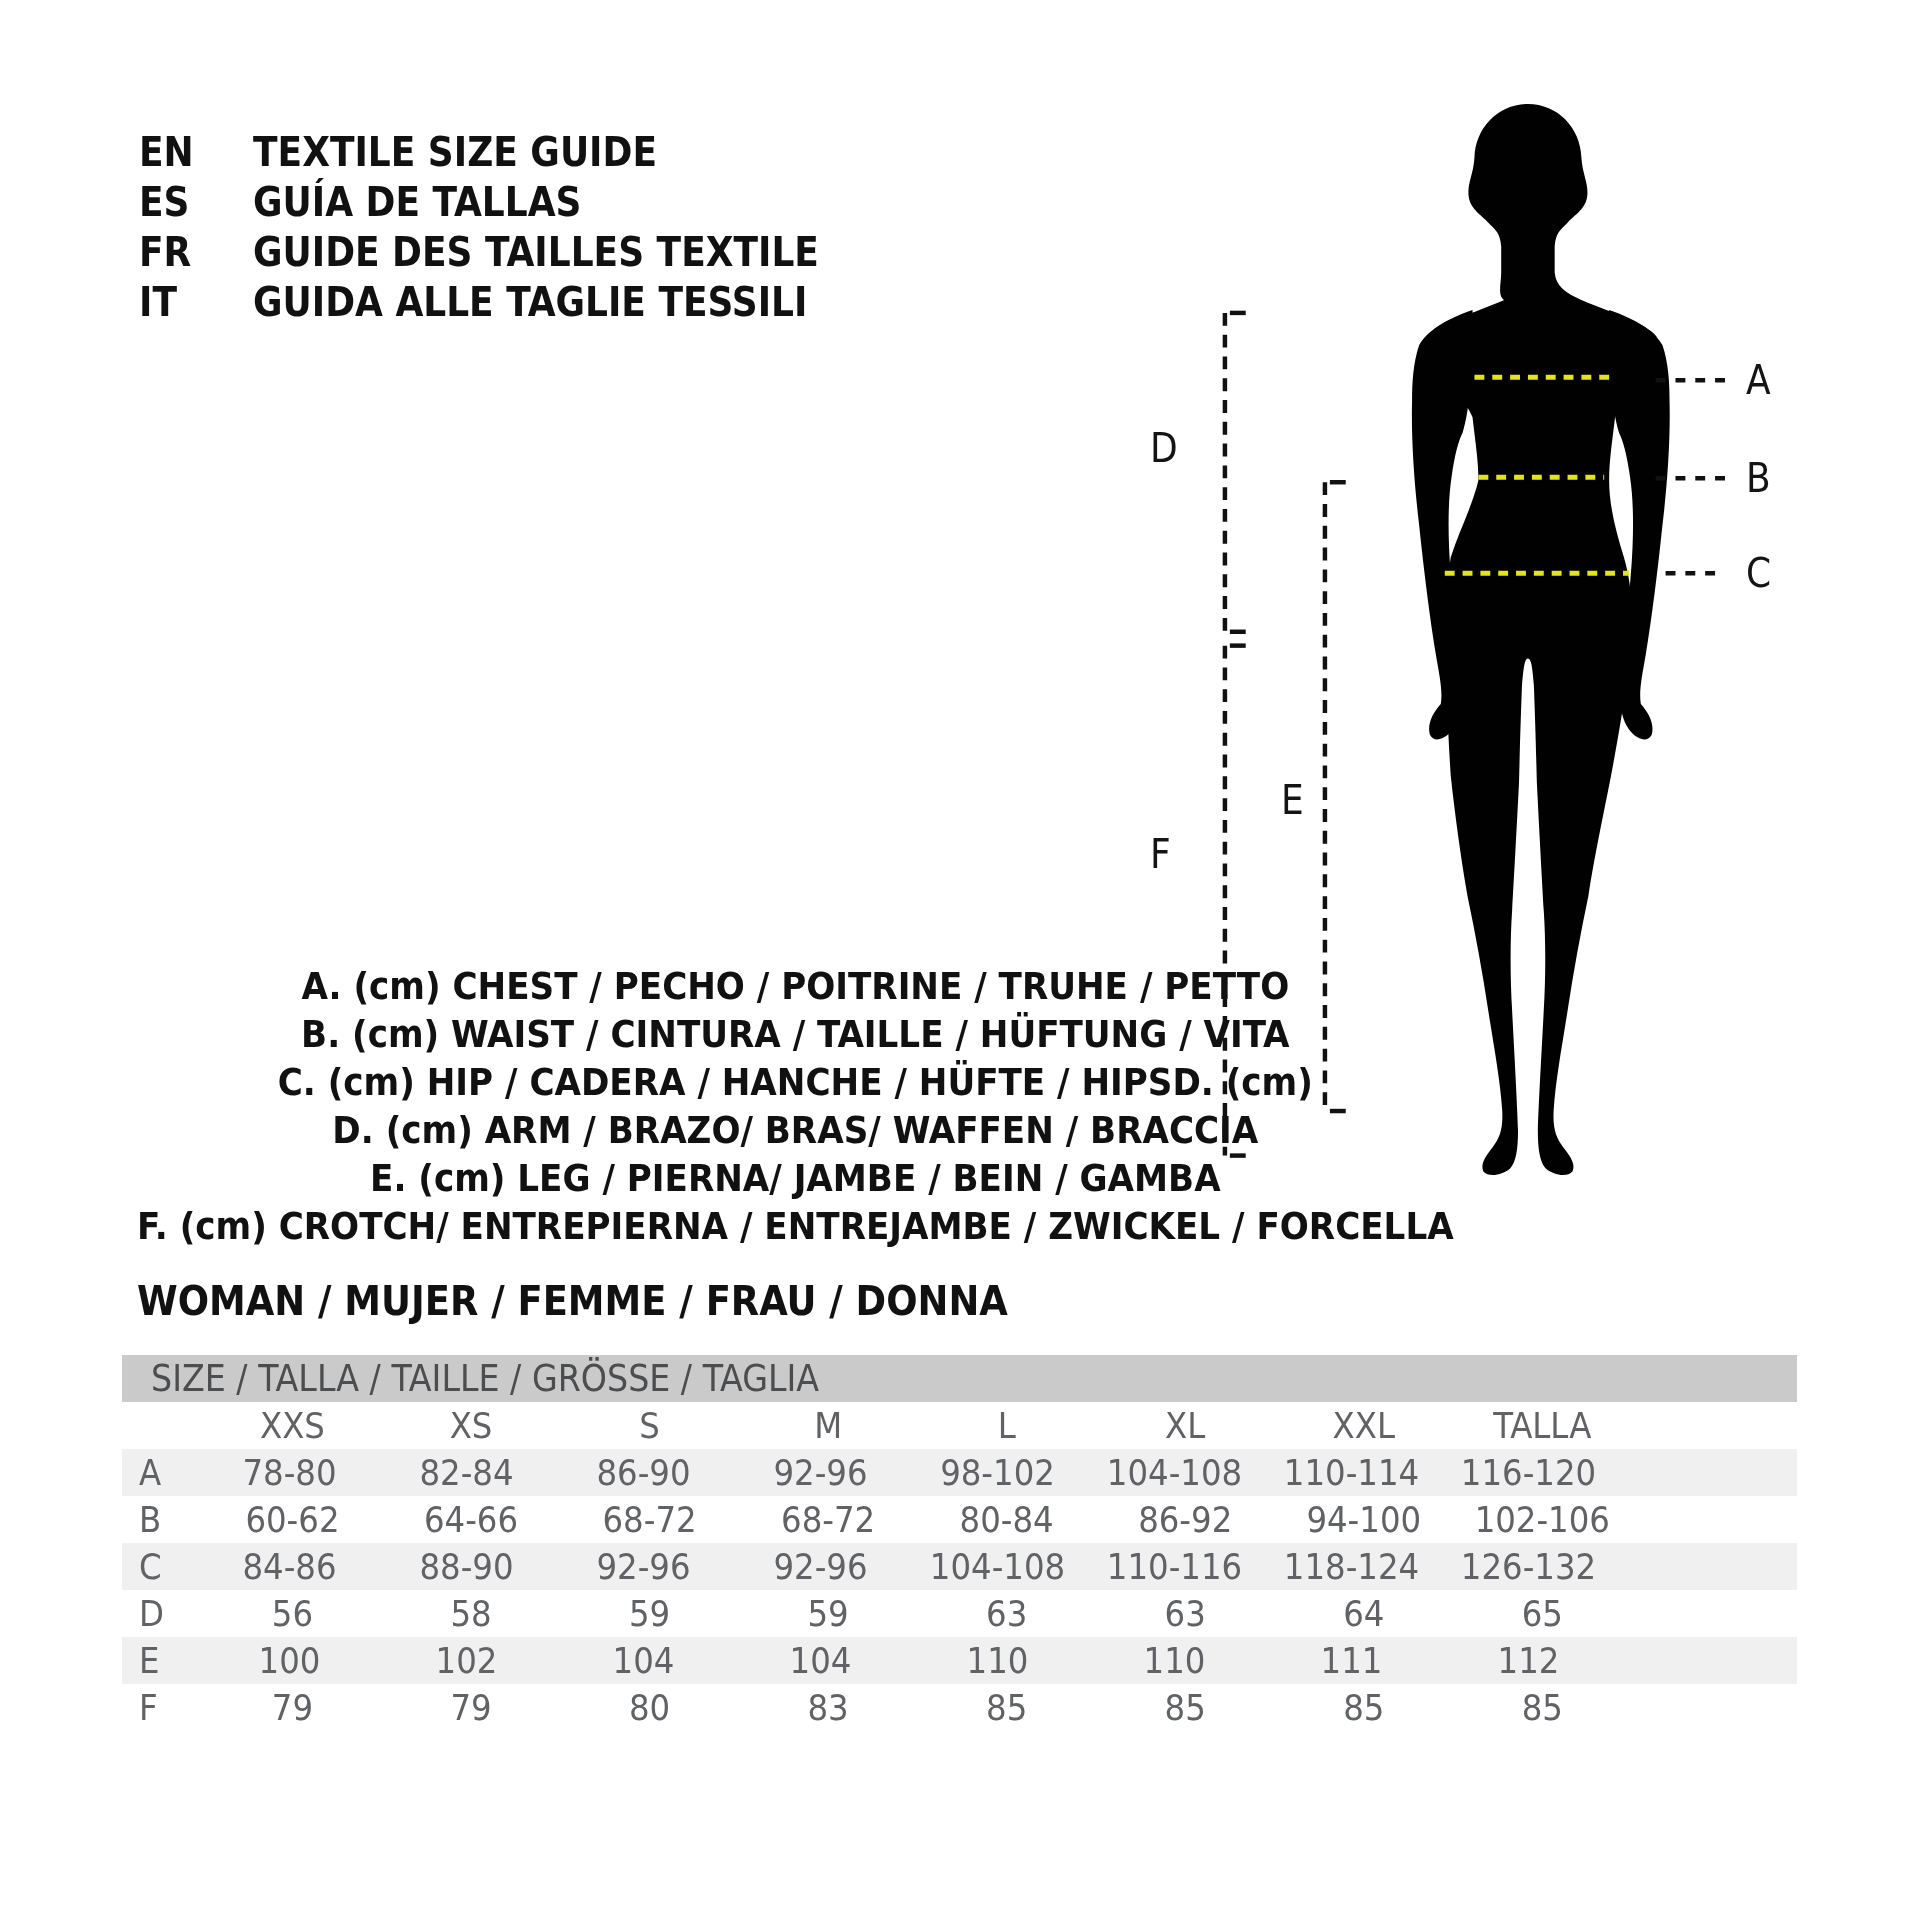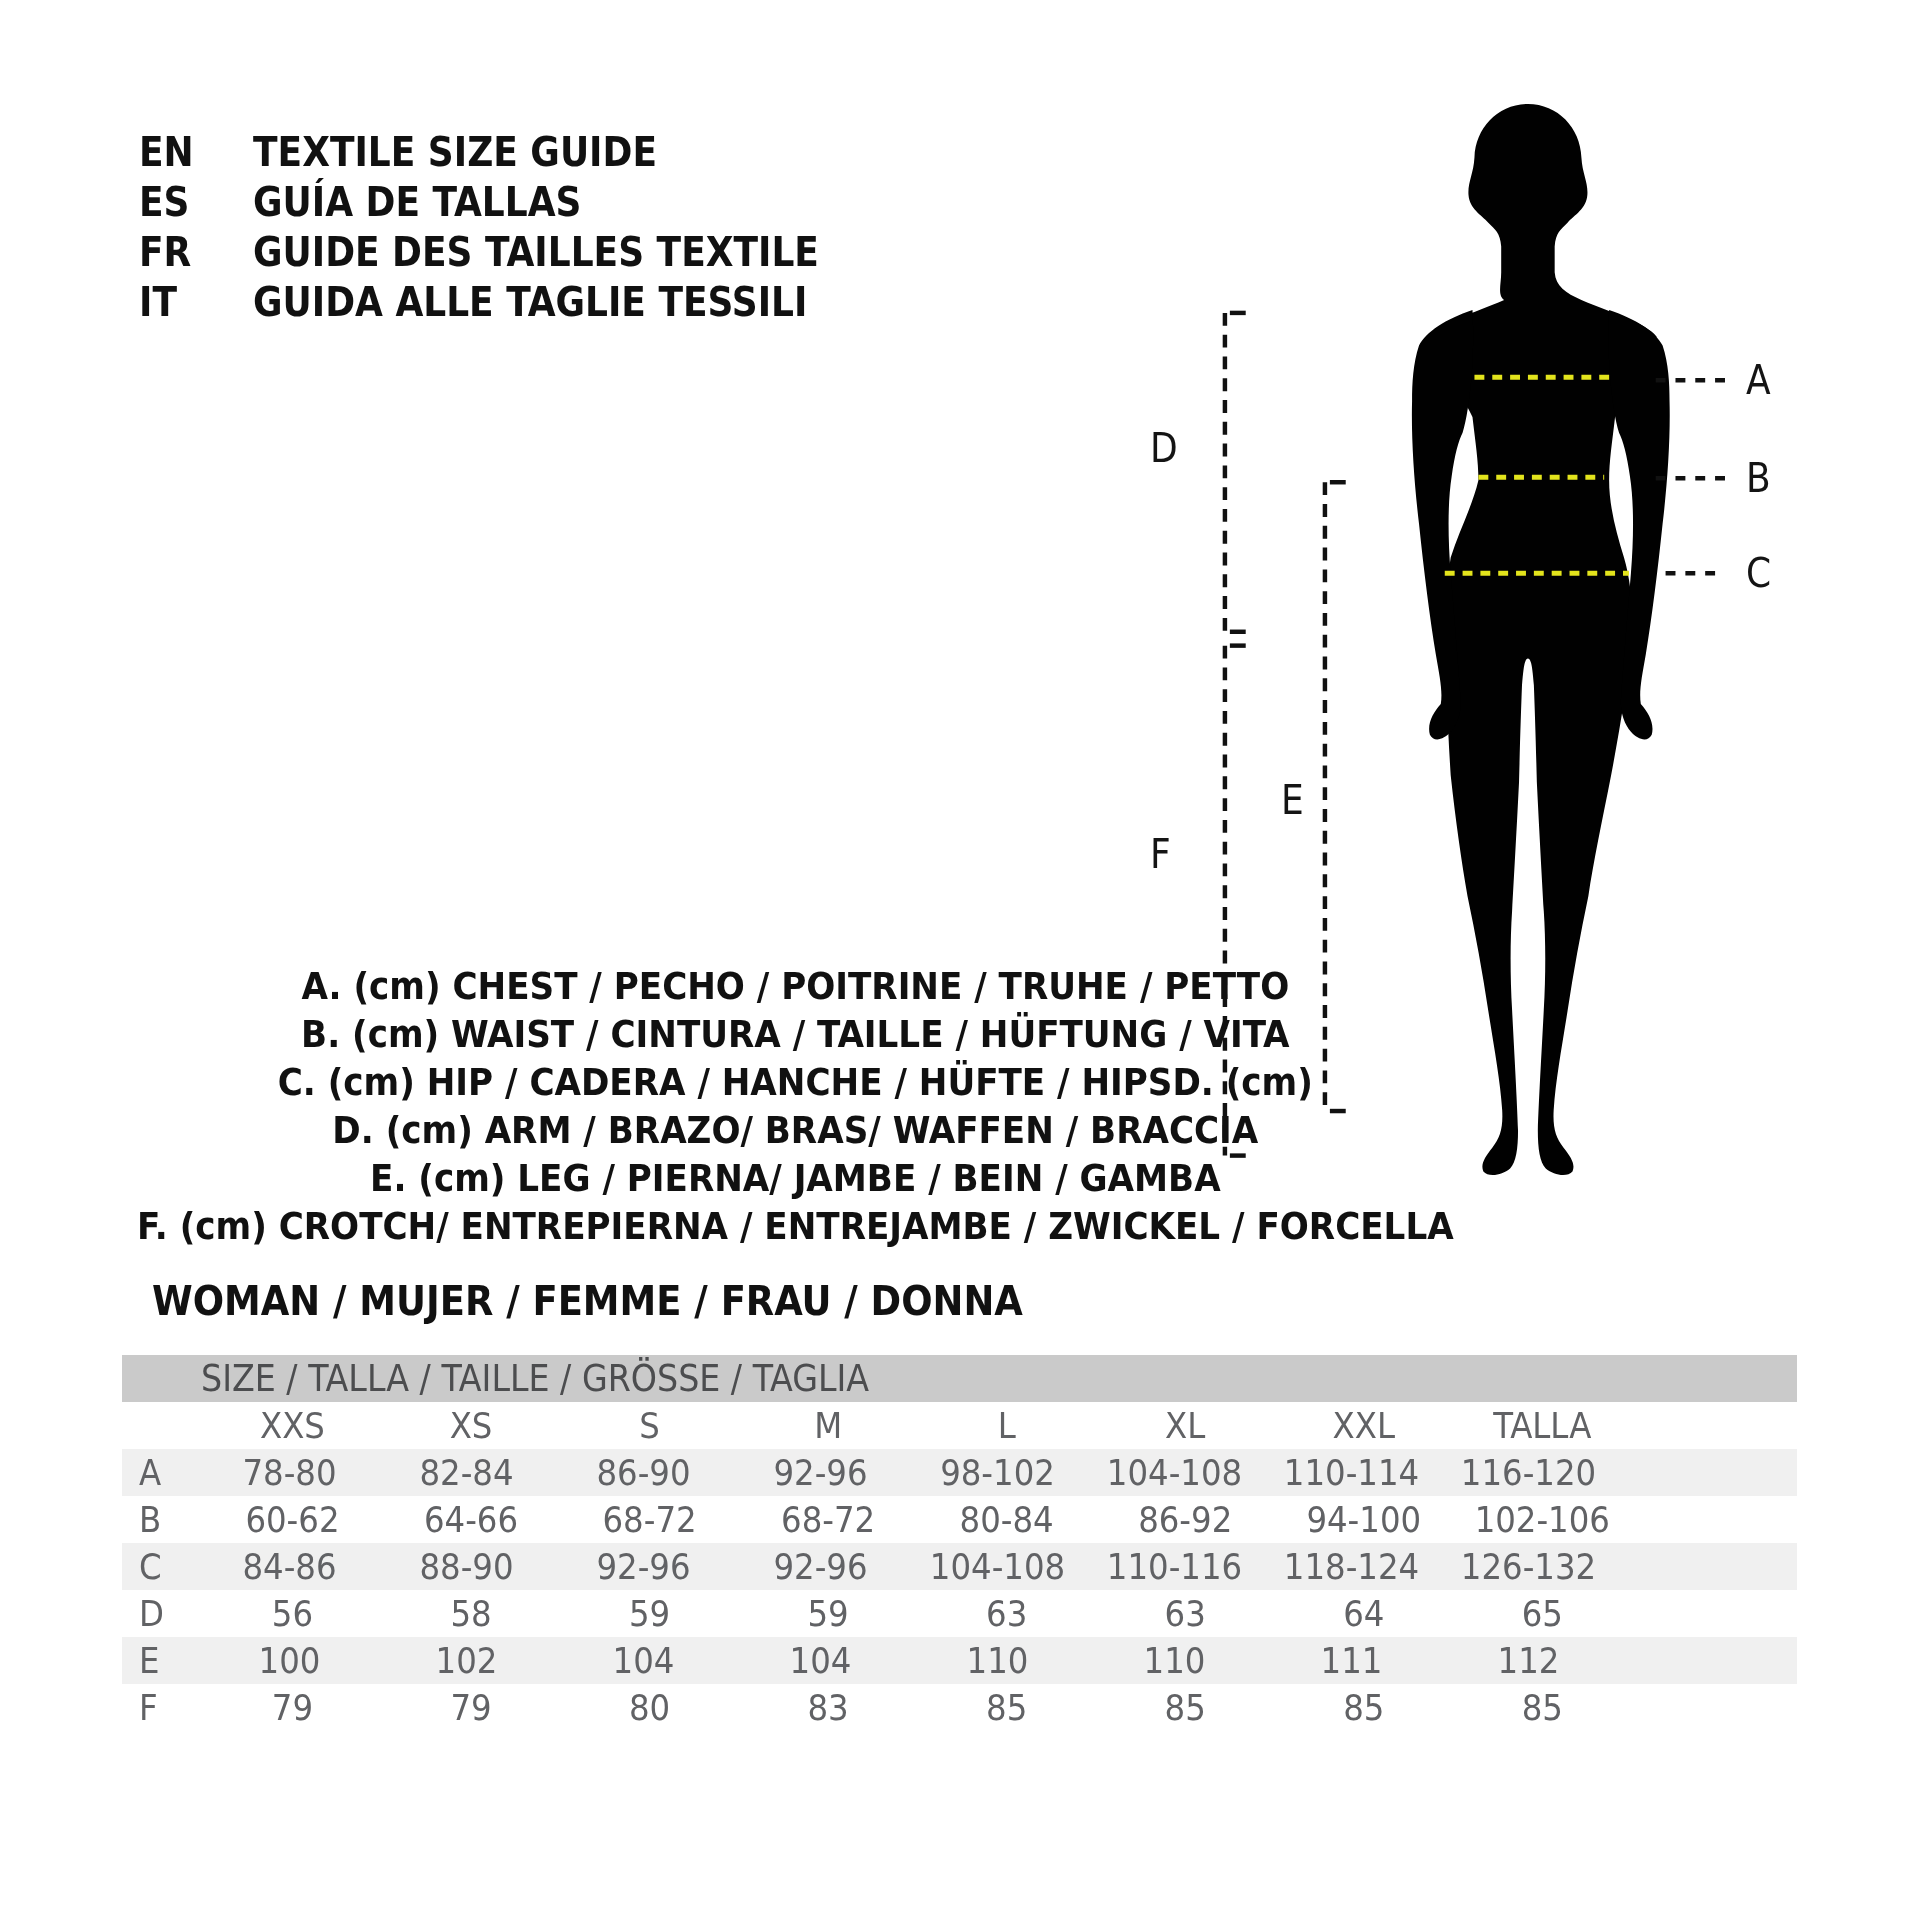--- a/index.html
+++ b/index.html
@@ -10,26 +10,26 @@
   .lang-row{display:flex;height:50px;line-height:50px;}
   .lang-code{width:114px;font-size:40px;font-weight:700;color:#111;}
   .lang-title{font-size:40px;font-weight:700;color:#111;white-space:nowrap;}
   
   .fig-svg{position:absolute;left:0;top:0;}
   .marker{position:absolute;font-size:40px;font-weight:400;color:#141414;line-height:44px;}
   
   .legend{position:absolute;left:137px;top:962px;text-align:center;}
   .legend-row{height:48px;line-height:48px;font-size:38px;font-weight:700;color:#111;white-space:nowrap;}
   
-  .gender{position:absolute;left:152px;top:1279px;font-size:41px;font-weight:700;color:#111;line-height:44px;white-space:nowrap;}
+  .gender{position:absolute;left:137px;top:1279px;font-size:41px;font-weight:700;color:#111;line-height:44px;white-space:nowrap;}
   
   .stable{position:absolute;left:122px;top:1355px;width:1675px;}
   .trow{display:flex;height:47px;align-items:center;}
   .trow.hdr{background:#cacaca;}
-  .hdr-text{padding-left:46px;font-size:37px;color:#4c4d4f;font-weight:400;white-space:nowrap;margin-left:33px;}
+  .hdr-text{padding-left:29px;font-size:37px;color:#4c4d4f;font-weight:400;white-space:nowrap;}
   .cell{width:177px;text-align:center;font-size:36px;color:#616265;font-weight:400;}
   .lcell{width:79px;text-align:left;padding-left:0;}
   .lcell span{margin-left:17px;}
   .fcell{width:178px;}
   .trow.stripe{background:#f0f0f0;}
   .trow.plain{background:#ffffff;gap:28px;}
 </style>
 </head>
 <body>
 

